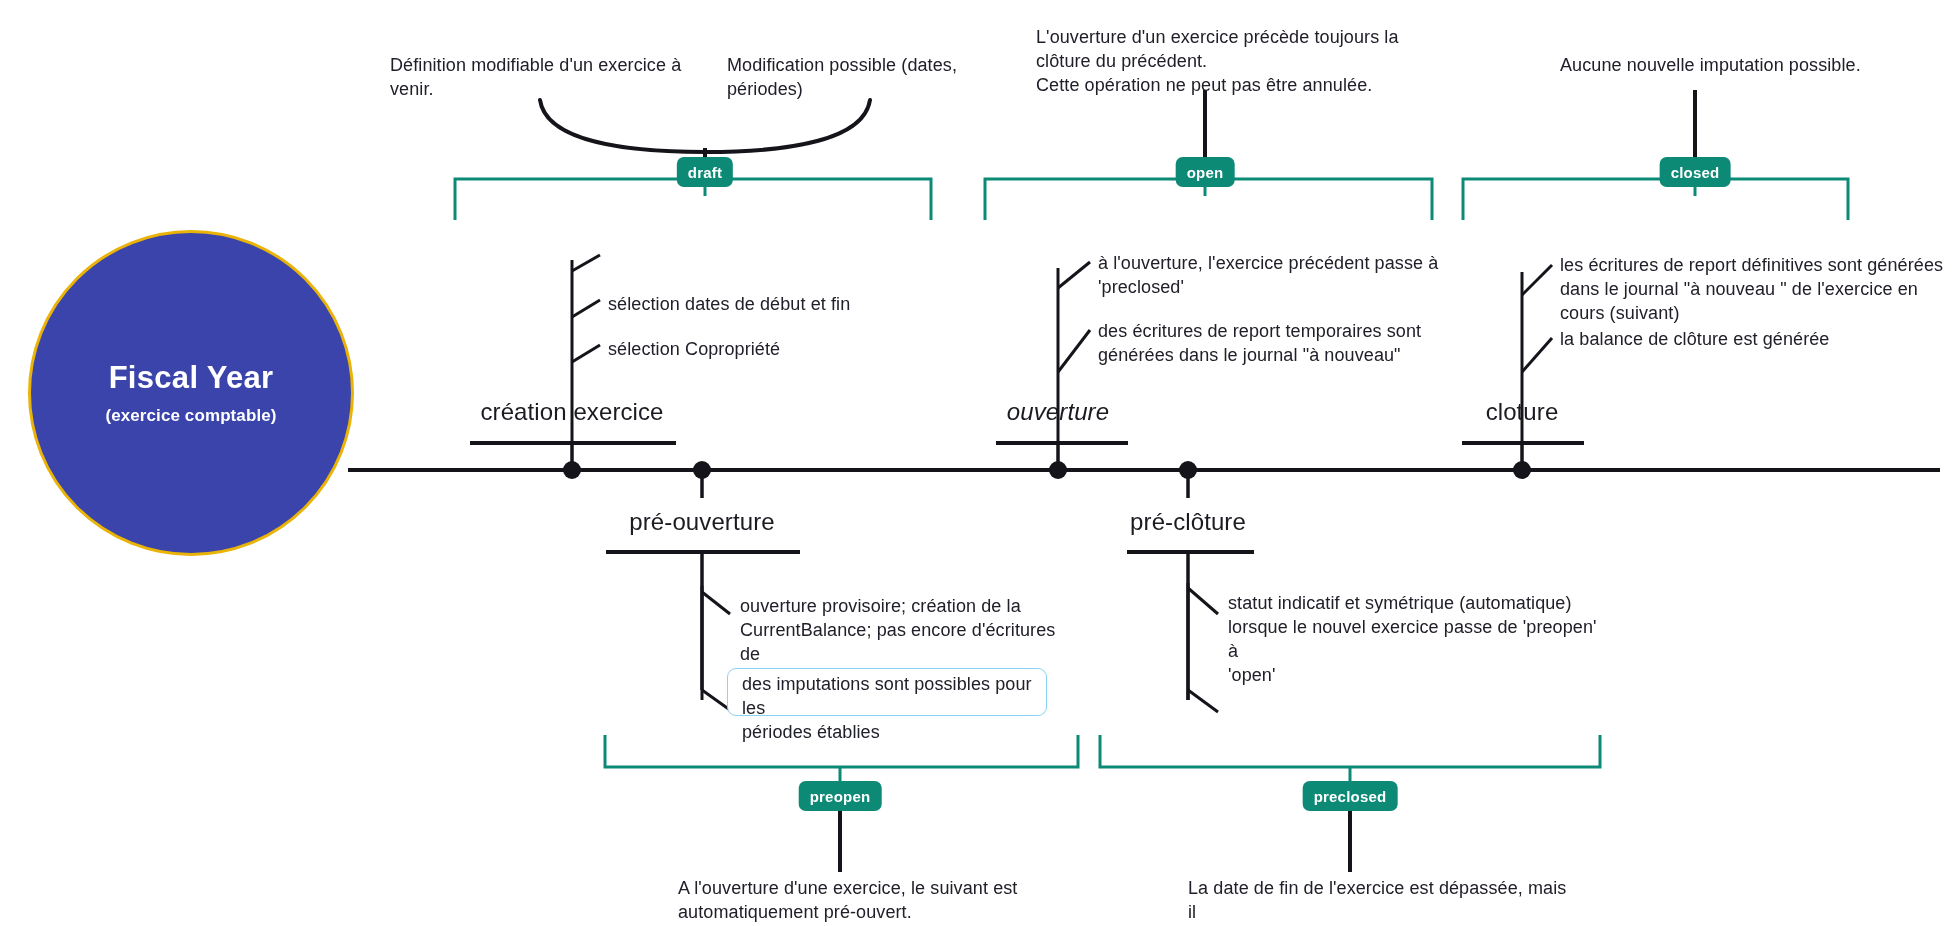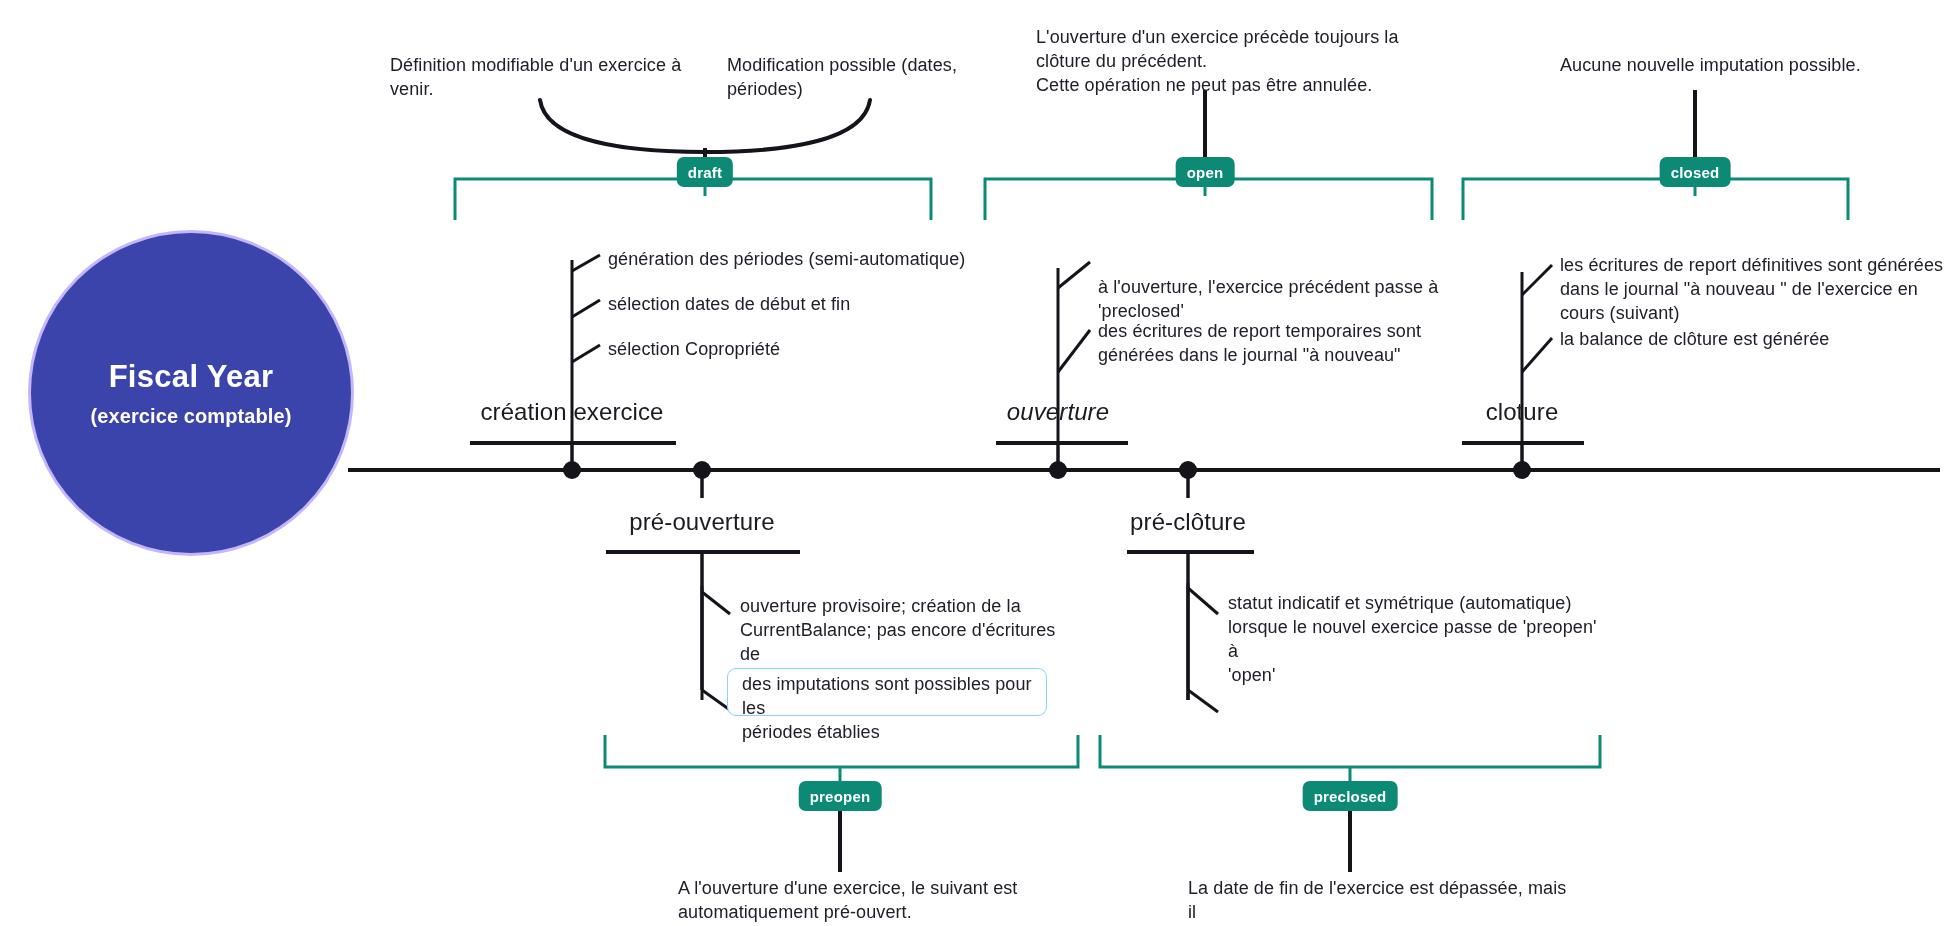--- a/index.html
+++ b/index.html
@@ -23,26 +23,26 @@
     transform:translateX(-50%);
   }
 
   .milestone{
     position:absolute;font-size:24px;color:#1b1b22;
     transform:translateX(-50%);white-space:nowrap;letter-spacing:.1px;
   }
 
   .hub{
     position:absolute;left:28px;top:230px;width:320px;height:320px;
-    border-radius:50%;background:#3a44ab;border:3px solid #c4b5fd;
+    border-radius:50%;background:#3a44ab;border:3px solid #eab308;
     display:flex;flex-direction:column;align-items:center;justify-content:center;
     color:#ffffff;text-align:center;
   }
   .hub-title{font-size:31px;font-weight:700;letter-spacing:.3px;}
-  .hub-sub{font-size:20px;font-weight:700;margin-top:10px;letter-spacing:.1px;}
+  .hub-sub{font-size:17px;font-weight:700;margin-top:10px;letter-spacing:.1px;}
 
   .callout-box{
     position:absolute;border:1.6px solid #8ad4f2;border-radius:9px;
     background:#ffffff;box-sizing:border-box;
   }
 </style>
 </head>
 <body>
 
 <div id="stage">
@@ -155,25 +155,24 @@
   <div class="badge" style="left:840px;top:781px;">preopen</div>
   <div class="badge" style="left:1350px;top:781px;">preclosed</div>
 
   <div class="milestone" style="left:572px;top:398px;">création exercice</div>
   <div class="milestone" style="left:1058px;top:398px;font-style:italic;">ouverture</div>
   <div class="milestone" style="left:1522px;top:398px;">cloture</div>
 
   <div class="milestone" style="left:702px;top:508px;">pré-ouverture</div>
   <div class="milestone" style="left:1188px;top:508px;">pré-clôture</div>
 
-  <div class="note" style="left:608px;top:248px;width:360px;">génération des périodes (semi-automatique)</div>
   <div class="note" style="left:608px;top:293px;width:360px;">sélection dates de début et fin</div>
   <div class="note" style="left:608px;top:338px;width:360px;">sélection Copropriété</div>
 
-  <div class="note" style="left:1098px;top:252px;width:360px;margin-top:24px;">à l'ouverture, l'exercice précédent passe à
+  <div class="note" style="left:1098px;top:252px;width:360px;">à l'ouverture, l'exercice précédent passe à
 'preclosed'</div>
   <div class="note" style="left:1098px;top:320px;width:360px;">des écritures de report temporaires sont
 générées dans le journal "à nouveau"</div>
 
   <div class="note" style="left:1560px;top:254px;width:420px;">les écritures de report définitives sont générées
 dans le journal "à nouveau " de l'exercice en
 cours (suivant)</div>
   <div class="note" style="left:1560px;top:328px;width:420px;">la balance de clôture est générée</div>
 
   <div class="note" style="left:740px;top:595px;width:340px;">ouverture provisoire; création de la

